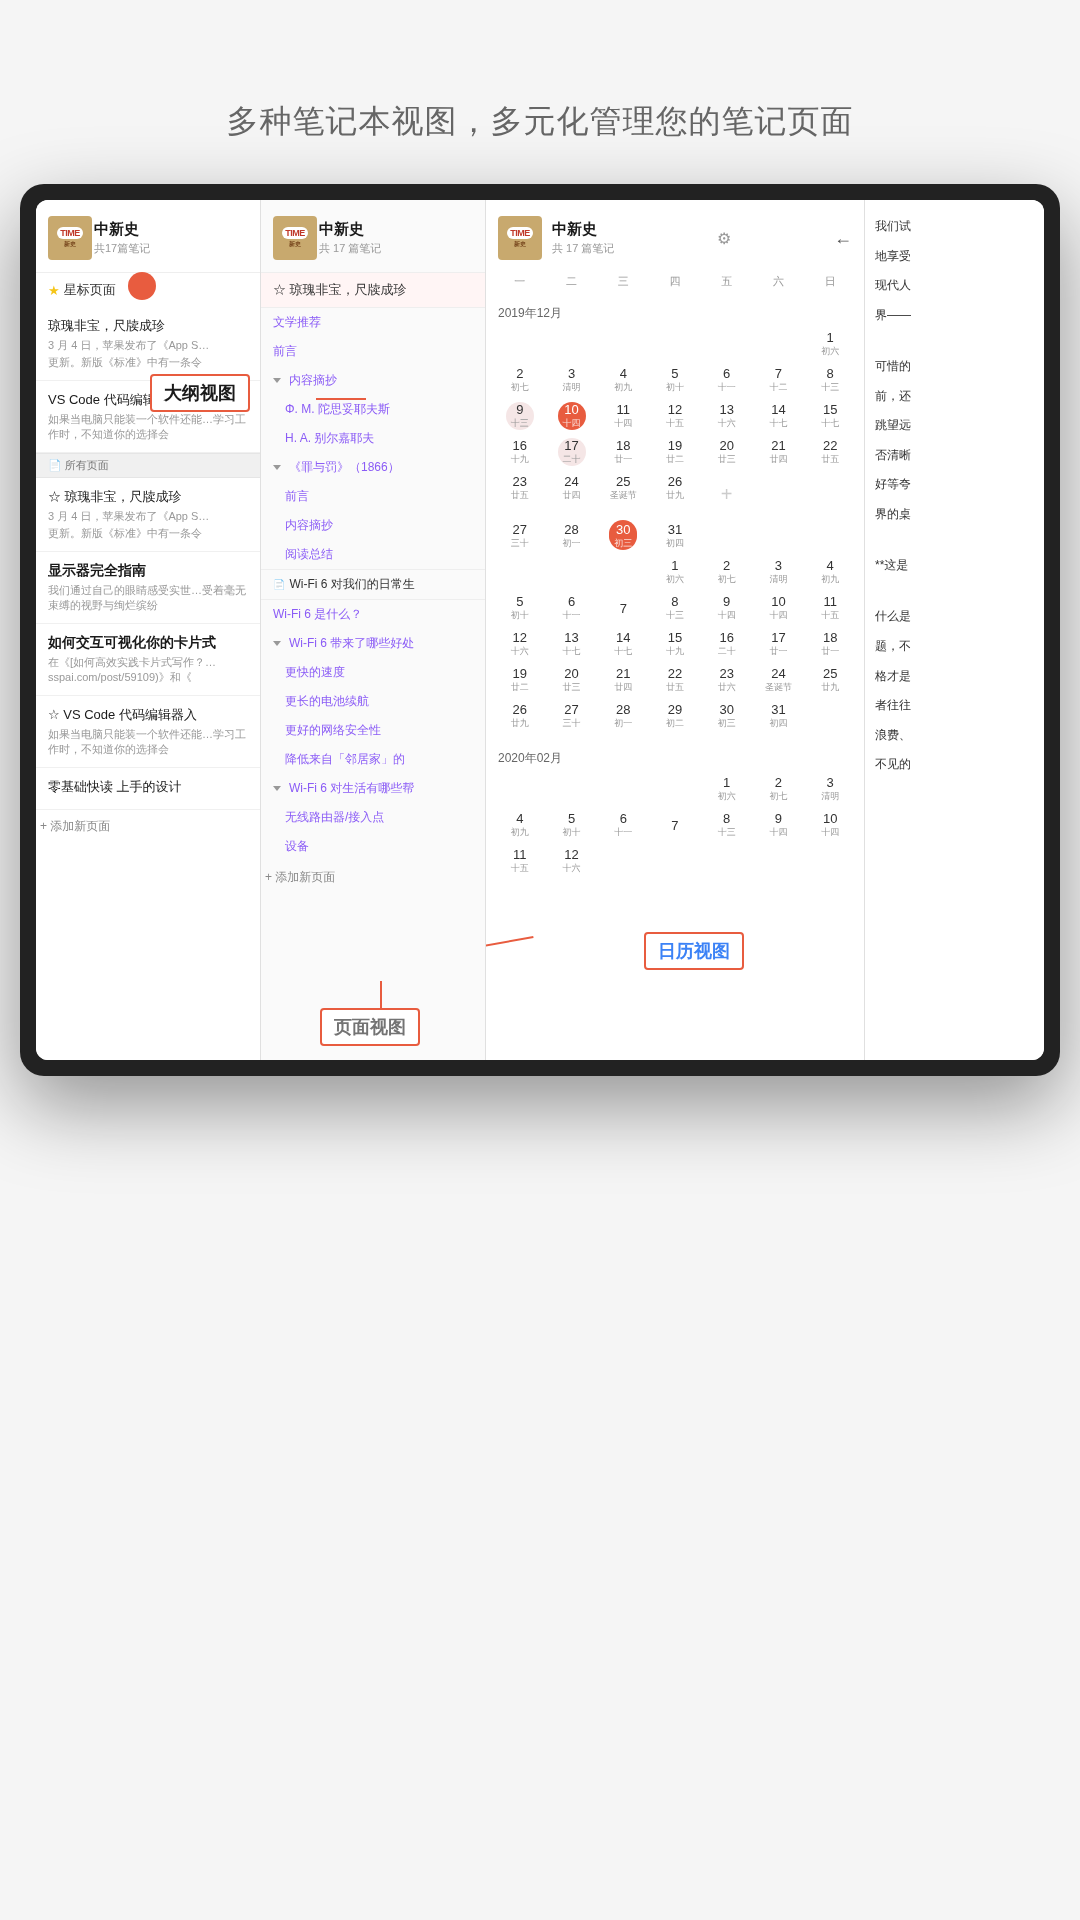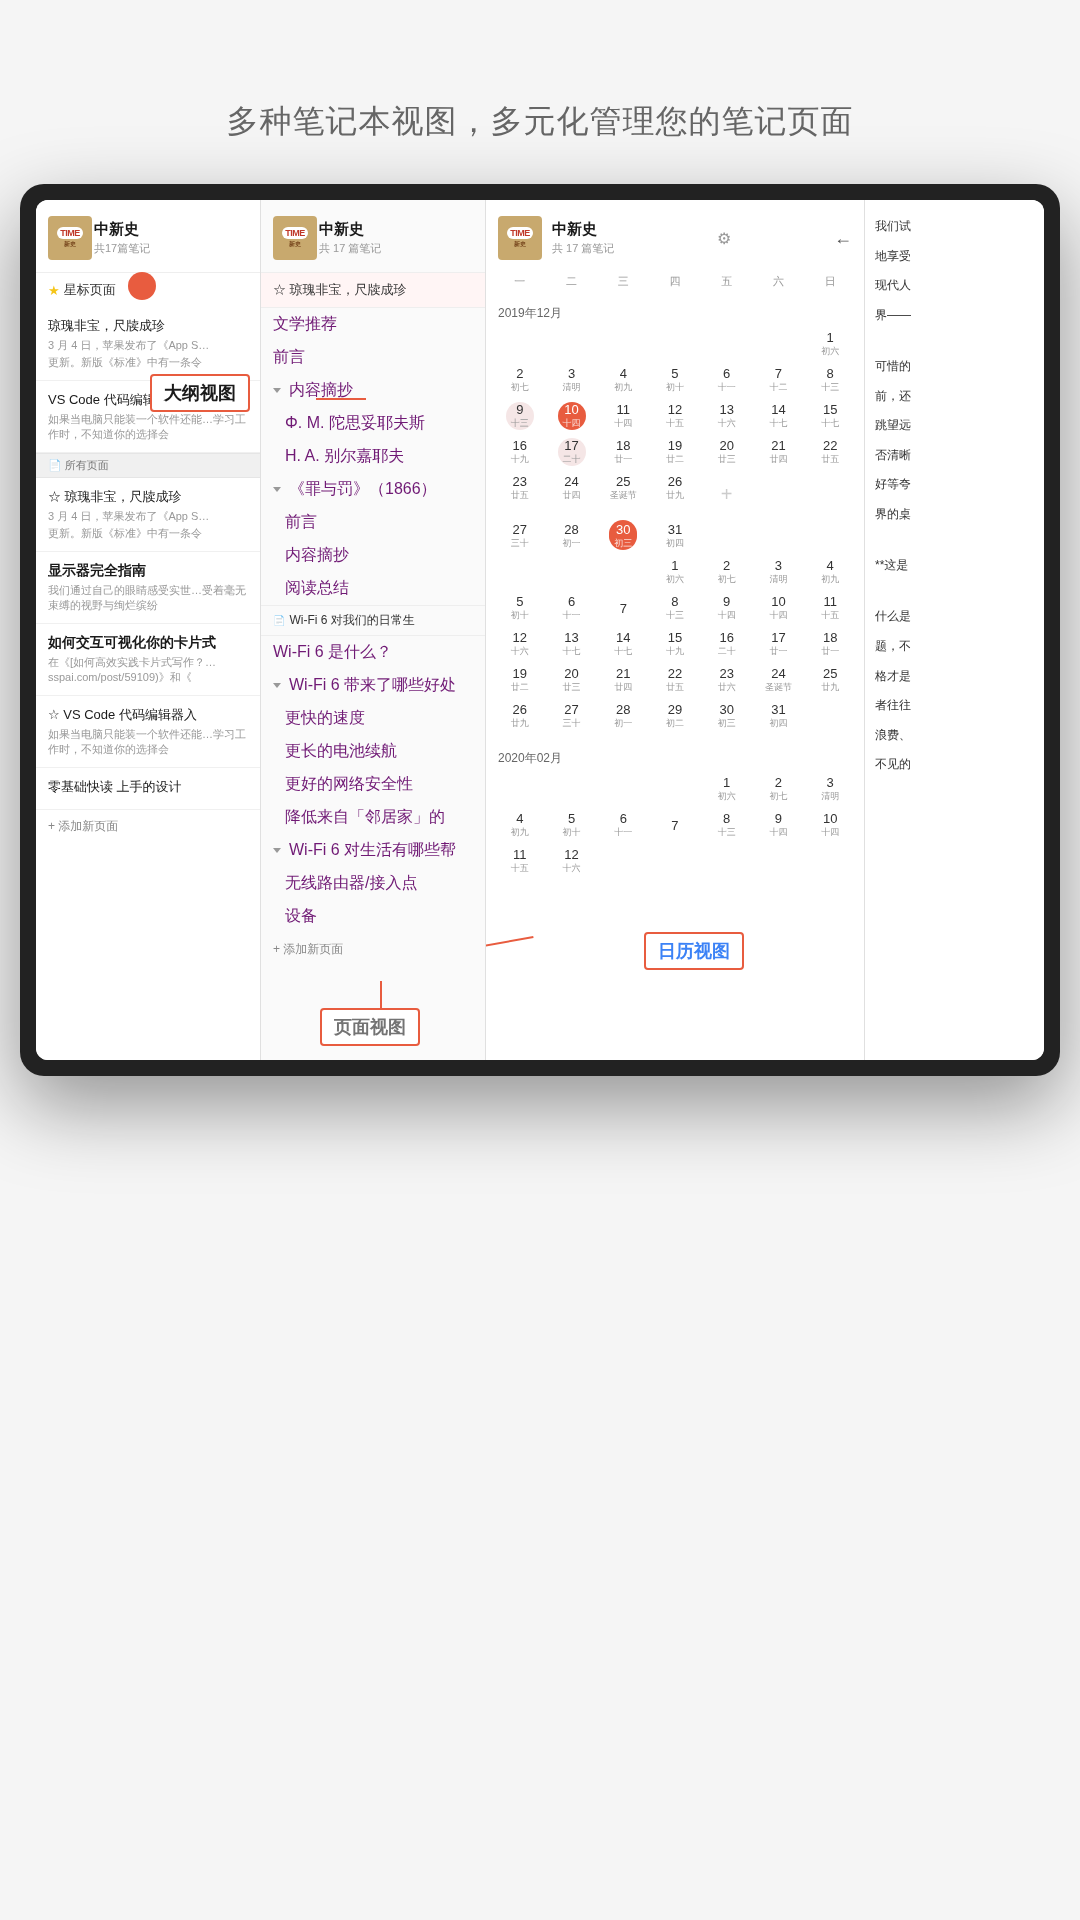--- a/index.html
+++ b/index.html
@@ -155,43 +155,43 @@
     .list-item-preview {
       font-size: 11px;
       color: #999;
       margin-top: 2px;
       overflow: hidden;
       display: -webkit-box;
       -webkit-line-clamp: 2;
       -webkit-box-orient: vertical;
     }
     .add-page-btn {
-      padding: 8px 12px;
+      padding: 8px 4px;
       font-size: 12px;
       color: #888;
       display: flex;
       align-items: center;
       gap: 4px;
     }
 
     
     .red-dot {
       width: 28px;
       height: 28px;
       background: #e85c3f;
       border-radius: 50%;
       position: absolute;
       z-index: 10;
     }
 
     
     .outline-item {
       padding: 6px 12px;
-      font-size: 16px;
-      color: #701a75;
+      font-size: 12px;
+      color: #8b5cf6;
       display: flex;
       align-items: center;
       gap: 4px;
     }
     .outline-item.indent1 { padding-left: 24px; }
     .triangle-down {
       width: 0; height: 0;
       border-top: 5px solid #999;
       border-left: 4px solid transparent;
       border-right: 4px solid transparent;

